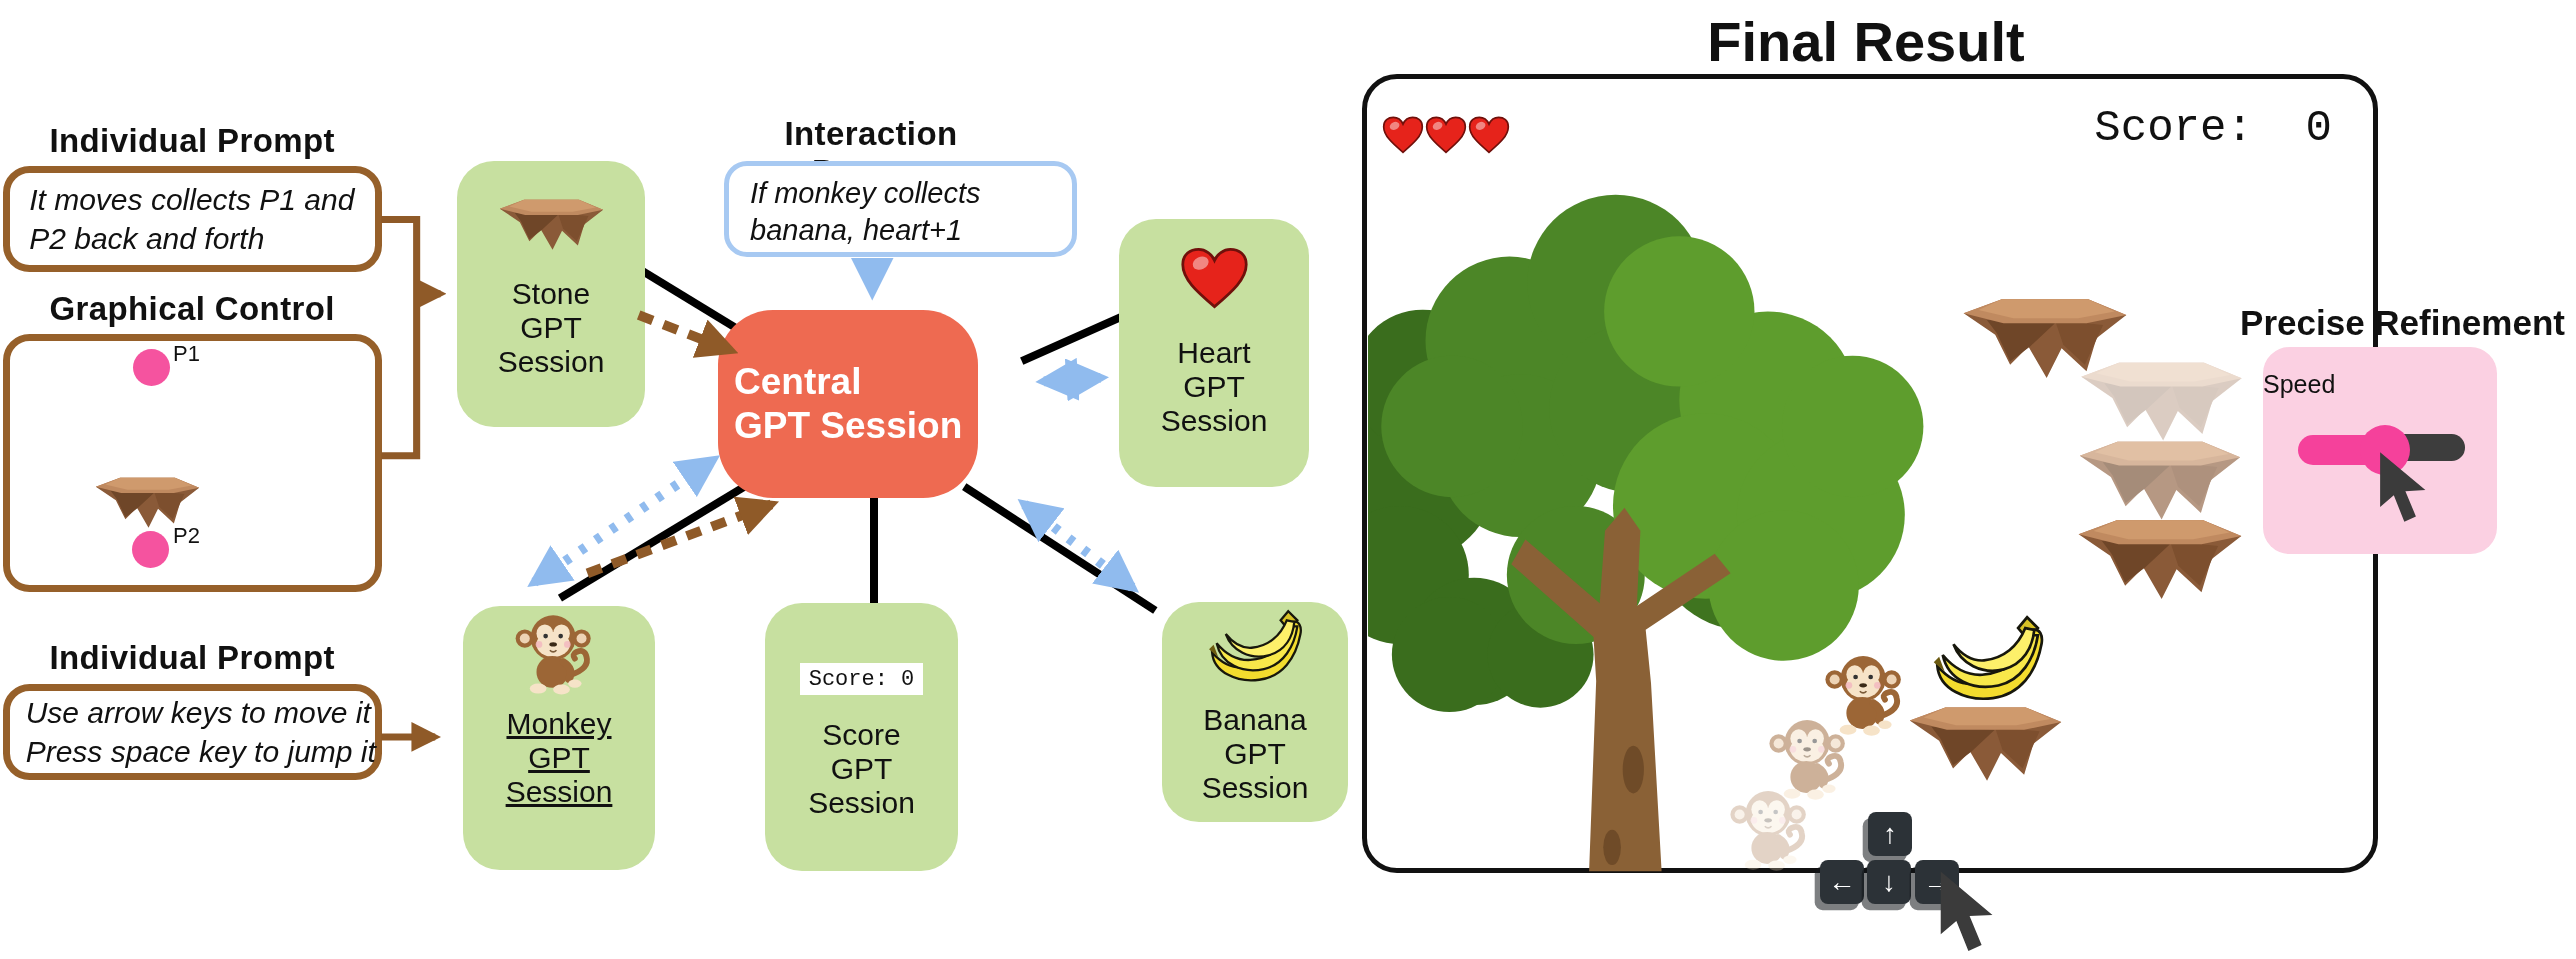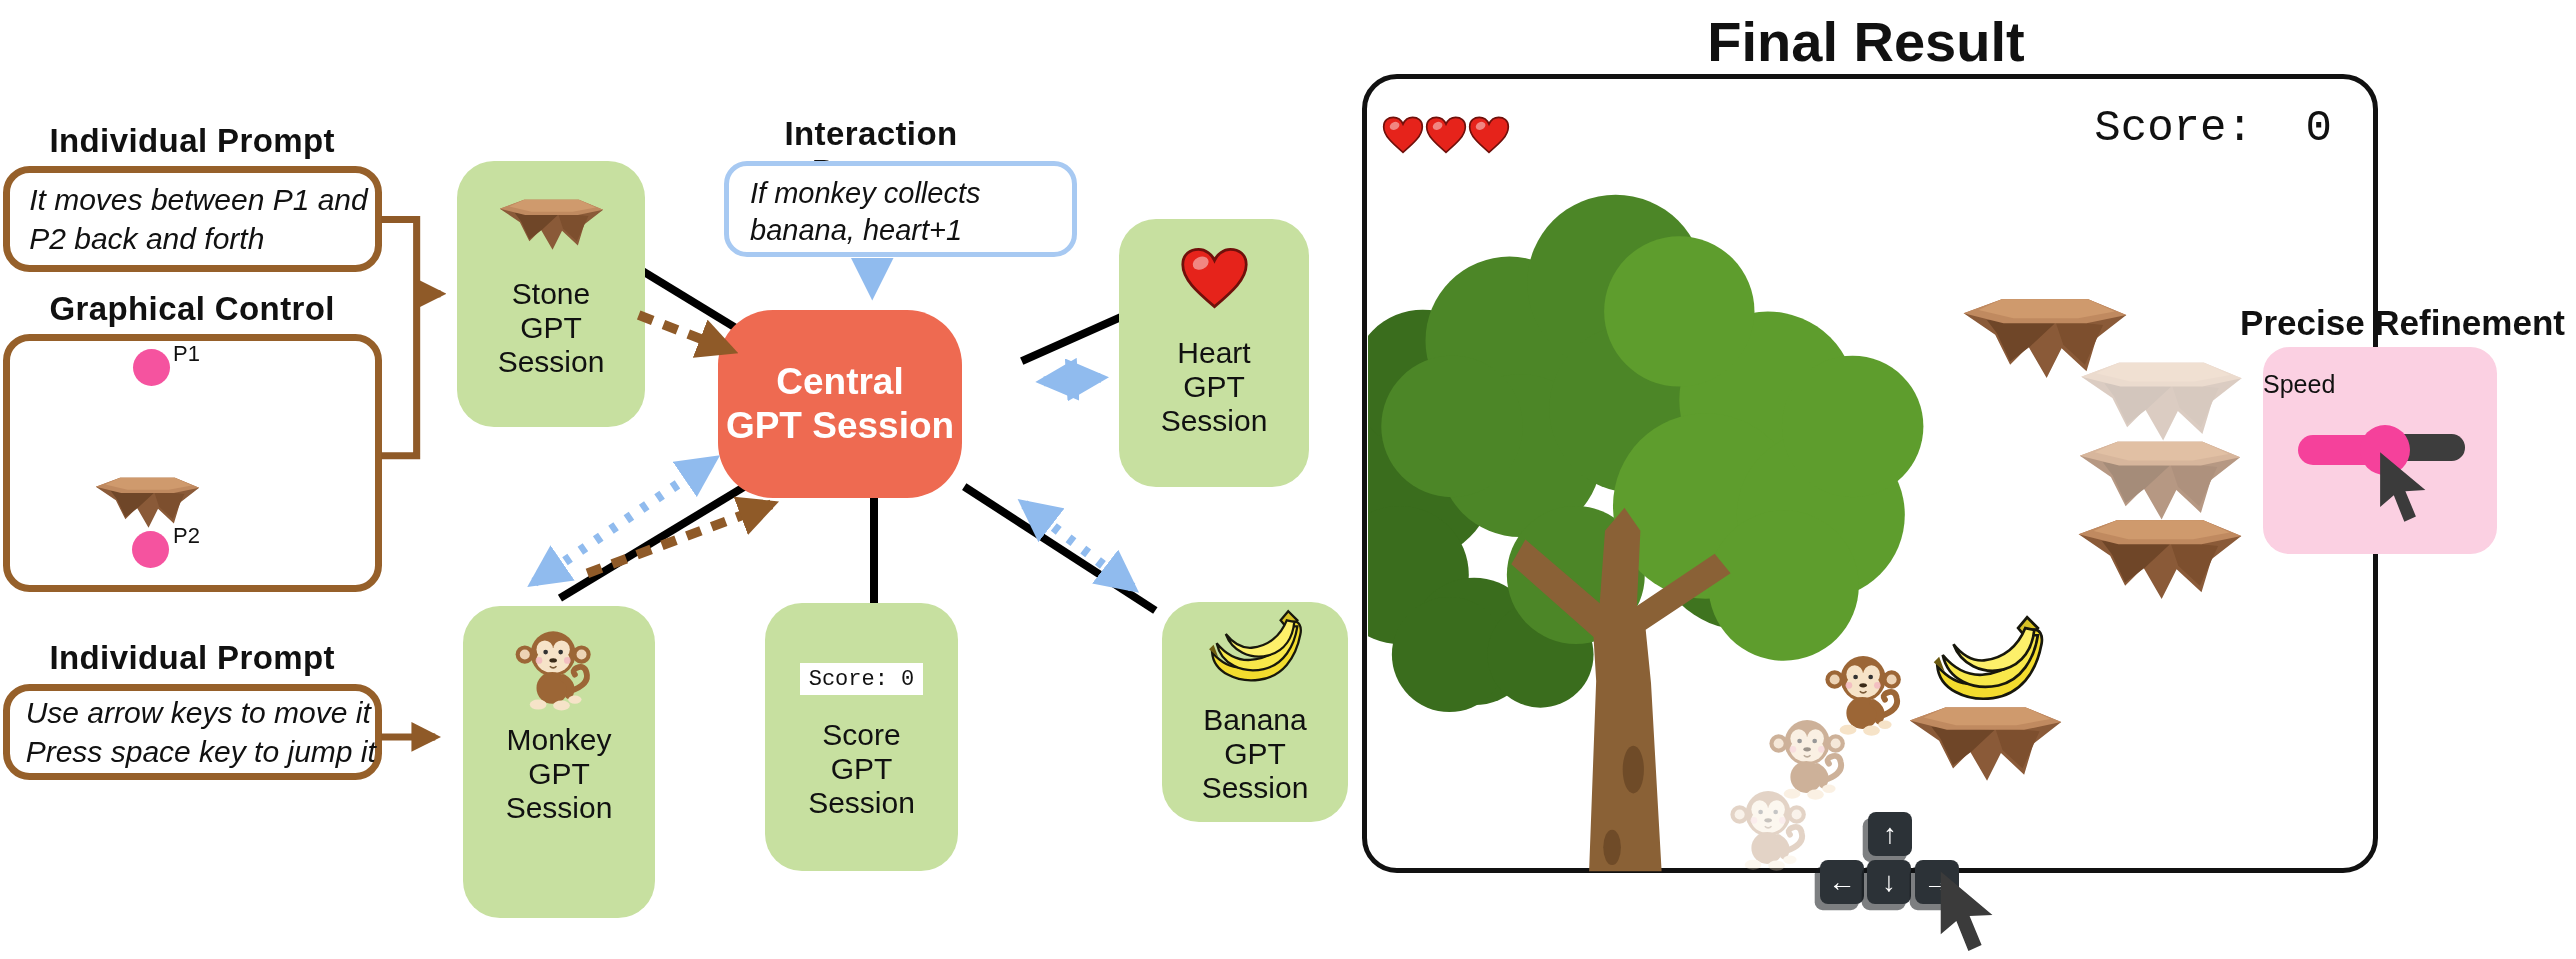--- a/index.html
+++ b/index.html
@@ -25,31 +25,31 @@
   .dotlbl{position:absolute;font-size:22px;z-index:2;}
   .lbl-p1{left:173px;top:341px;}
   .lbl-p2{left:173px;top:523px;text-align:center;}
   .ctl-platform{position:absolute;left:91px;top:474px;width:113px;height:58px;z-index:2;}
 
   
   .session{position:absolute;background:#c7e0a0;border-radius:37px;z-index:2;display:flex;flex-direction:column;align-items:center;box-sizing:border-box;}
   .session .slbl{font-size:30px;line-height:34px;text-align:center;}
   .s-stone{left:457px;top:161px;width:188px;height:266px;padding-top:35px;}
   .s-heart{left:1119px;top:219px;width:190px;height:268px;padding-top:28px;}
-  .s-monkey{left:463px;top:606px;width:192px;height:312px;padding-top:20px;}
+  .s-monkey{left:463px;top:606px;width:192px;height:264px;padding-top:4px;text-decoration:underline;}
   .s-score{left:765px;top:603px;width:193px;height:268px;padding-top:60px;}
   .s-banana{left:1162px;top:602px;width:186px;height:220px;padding-top:3px;}
   .s-stone .icon{width:115px;height:58px;margin-bottom:23px;}
   .s-heart .icon{width:69px;height:64px;margin-bottom:25px;}
   .s-monkey .icon{width:92px;height:88px;margin-bottom:8.8px;}
   .s-banana .icon{width:99px;height:84px;margin-bottom:14px;}
   .score-chip{background:#fff;font-family:"Liberation Mono","DejaVu Sans Mono",monospace;font-size:22px;padding:3.5px 8.8px;white-space:pre;margin-bottom:23px;}
 
   
-  .central{position:absolute;left:718px;top:310px;width:244px;height:188px;background:#ee6a51;border-radius:55px;z-index:2;display:flex;flex-direction:column;align-items:center;justify-content:center;}
+  .central{position:absolute;left:718px;top:310px;width:244px;height:188px;background:#ee6a51;border-radius:55px;z-index:2;display:flex;flex-direction:column;align-items:flex-start;justify-content:center;padding-left:16px;}
   .central div{color:#fff;font-weight:bold;font-size:37px;line-height:44px;}
   .h-inter{left:725px;top:115px;width:292px;}
   .box-inter{position:absolute;left:724px;top:161px;width:353px;height:96px;border:5.3px solid #a7c9f2;border-radius:23px;background:#fff;z-index:2;box-sizing:border-box;padding:8.8px 0 0 21px;}
   .box-inter .iline{font-size:29px;line-height:37px;}
 
   
   .game-title{position:absolute;left:1645px;top:8.8px;width:442px;text-align:center;font-weight:bold;font-size:56px;z-index:2;}
   .panel{position:absolute;left:1362px;top:74px;width:1016px;height:799px;border:5.3px solid #111;border-radius:35px;z-index:1;box-sizing:border-box;background:#fff;}
   .hearts{position:absolute;left:1382px;top:111px;z-index:3;display:flex;}
   .hearts .hh{width:42px;height:49px;margin-right:0.9px;}
@@ -145,21 +145,21 @@
   <svg class="layer" id="lines-under" viewBox="0 0 2912 1085" width="2576" height="960">
     <line x1="726" y1="306" x2="880" y2="400" stroke="#000" stroke-width="9"></line>
     <line x1="1155" y1="408" x2="1272" y2="356" stroke="#000" stroke-width="9"></line>
     <line x1="850" y1="545" x2="633" y2="676" stroke="#000" stroke-width="9"></line>
     <line x1="988" y1="558" x2="988" y2="690" stroke="#000" stroke-width="9"></line>
     <line x1="1090" y1="550" x2="1306" y2="690" stroke="#000" stroke-width="9"></line>
   </svg>
 
   <div class="hdg h-top">Individual Prompt</div>
   <div class="pbox box-top">
-    <div class="iline">It moves between P1 and</div>
+    <div class="iline">It moves collects P1 and</div>
     <div class="iline">P2 back and forth</div>
   </div>
 
   <div class="hdg h-graph">Graphical Control</div>
   <div class="pbox box-ctl"></div>
   <div class="dot dot-p1"></div>
   <div class="dotlbl lbl-p1">P1</div>
   <svg class="ctl-platform" viewBox="0 0 128 66" width="113" height="58">
       <use href="#i-platform"></use>
     </svg>

